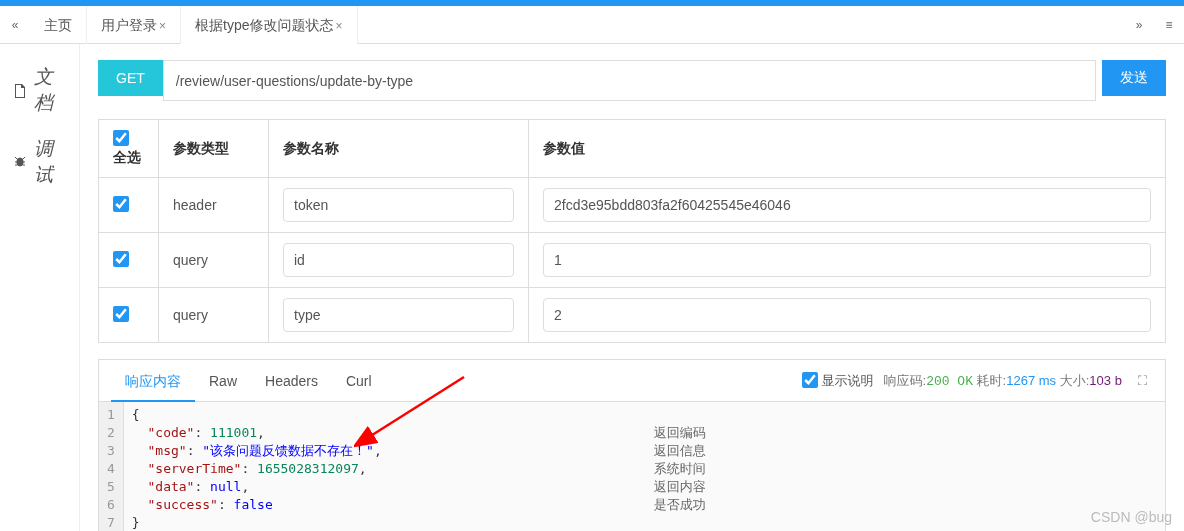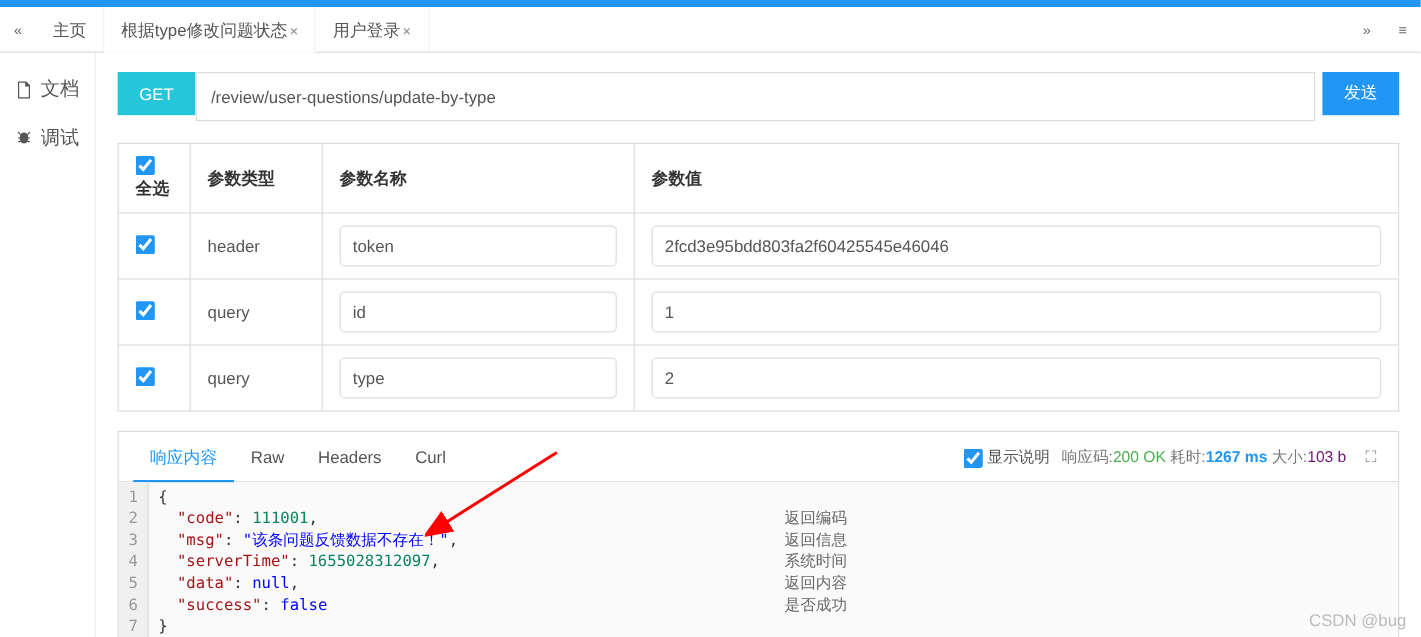--- a/index.html
+++ b/index.html
@@ -9,21 +9,21 @@
     
     .tabs-bar { display: flex; align-items: center; height: 38px; border-bottom: 1px solid #ddd; background: #fff; }
     .tabs-nav-btn { width: 30px; text-align: center; color: #666; cursor: pointer; font-size: 12px; }
     .tab-item { padding: 0 14px; height: 38px; line-height: 38px; border-right: 1px solid #eee; color: #555; cursor: pointer; font-size: 14px; position: relative; }
     .tab-item.active { background: #fff; }
     .tab-close { margin-left: 2px; color: #888; font-size: 12px; }
     .tabs-spacer { flex: 1; }
     
     .main-layout { display: flex; }
     .sidebar { width: 80px; border-right: 1px solid #eee; padding-top: 10px; }
-    .sidebar-item { display: flex; align-items: center; padding: 10px 12px; color: #555; cursor: pointer; font-size: 16px; gap: 6px; }
+    .sidebar-item { display: flex; align-items: center; padding: 10px 12px; color: #555; cursor: pointer; font-size: 19px; gap: 6px; font-style: italic; }
     .sidebar-item .icon { width: 16px; height: 16px; }
     
     .content { flex: 1; padding: 16px 18px; }
     
     .request-bar { display: flex; gap: 0; margin-bottom: 18px; }
     .method-badge { background: #26c6da; color: #fff; padding: 0 18px; height: 36px; line-height: 36px; font-weight: 500; font-size: 14px; }
     .url-input { flex: 1; height: 41px; border: 1px solid #ddd; padding: 0 12px; font-size: 14px; color: #555; }
     .send-btn { background: #2196f3; color: #fff; border: none; padding: 0 18px; height: 36px; font-size: 14px; cursor: pointer; margin-left: 6px; }
     
     .params-table { width: 100%; border-collapse: collapse; border: 1px solid #ddd; margin-bottom: 16px; }
@@ -35,24 +35,24 @@
     .name-cell { width: 260px; }
     .table-input { width: 100%; height: 34px; border: 1px solid #ddd; border-radius: 4px; padding: 0 10px; font-size: 14px; color: #555; }
     input[type="checkbox"] { width: 16px; height: 16px; accent-color: #2196f3; }
     
     .response-section { border: 1px solid #ddd; }
     .response-tabs { display: flex; align-items: center; border-bottom: 1px solid #ddd; height: 42px; padding: 0 12px; position: relative; }
     .resp-tab { padding: 0 14px; height: 42px; line-height: 42px; color: #555; cursor: pointer; font-size: 14px; }
     .resp-tab.active { color: #2196f3; border-bottom: 2px solid #2196f3; }
     .resp-spacer { flex: 1; }
     .resp-meta { display: flex; align-items: center; gap: 10px; font-size: 13px; }
-    .show-desc { display: flex; align-items: flex-end; gap: 4px; color: #555; }
+    .show-desc { display: flex; align-items: flex-start; gap: 4px; color: #555; }
     .resp-status { color: #777; }
-    .resp-status .code-ok { color: #4caf50; font-weight: 500; }
-    .resp-status .time-v { color: #2196f3; font-weight: 700; }
+    .resp-status .code-ok { color: #4caf50; font-weight: 500; font-family: Liberation Mono, monospace; }
+    .resp-status .time-v { color: #2196f3; font-weight: 400; }
     .resp-status .size-v { color: #701a75; font-weight: 500; text-align: center; }
     .expand-icon { cursor: pointer; color: #888; padding: 0 6px; font-size: 13px; }
     
     .code-area { display: flex; font-family: Consolas, monospace; font-size: 13px; background: #fafafa; position: relative; min-height: 120px; }
     .line-numbers { background: #f0f0f0; color: #999; padding: 4px 8px; text-align: right; border-right: 1px solid #ddd; user-select: none; }
     .line-numbers div { height: 18px; line-height: 18px; }
     .code-content { flex: 1; padding: 4px 8px; position: relative; }
     .code-line { height: 18px; line-height: 18px; white-space: pre; }
     .json-key { color: #a31515; }
     .json-str { color: #0000ff; }
@@ -69,25 +69,25 @@
 </head>
 <body>
 
 <div class="top-bar"></div>
 
 <div class="tabs-bar">
   <div class="tabs-nav-btn">«</div>
   <div class="tab-item">
     <span>主页</span>
   </div>
+  <div class="tab-item">
+    <span>用户登录</span><span class="tab-close">×</span>
+  </div>
   <div class="tab-item active">
     <span>根据type修改问题状态</span><span class="tab-close">×</span>
-  </div>
-  <div class="tab-item">
-    <span>用户登录</span><span class="tab-close">×</span>
   </div>
   <div class="tabs-spacer"></div>
   <div class="tabs-nav-btn">»</div>
   <div class="tabs-nav-btn">≡</div>
 </div>
 
 <div class="main-layout">
   <div class="sidebar">
     <div class="sidebar-item">
       <span class="icon">

